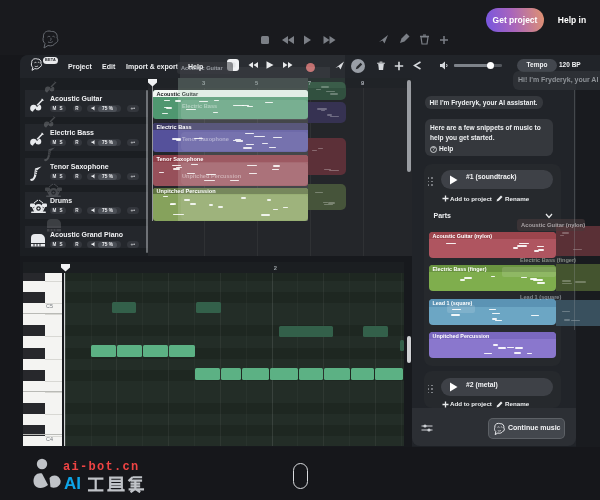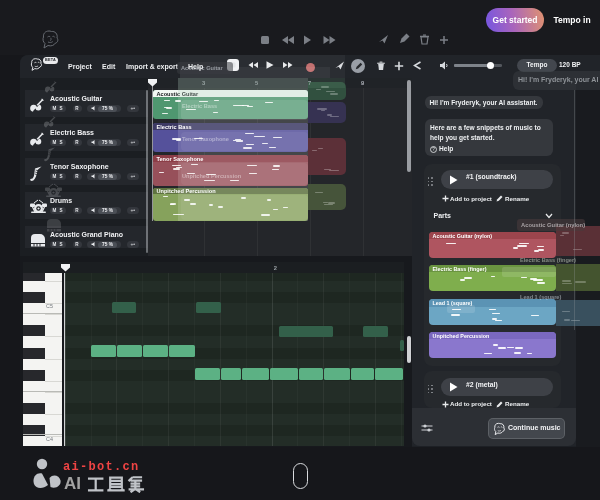--- a/index.html
+++ b/index.html
@@ -17,22 +17,22 @@
 <path d="M49 2.5 L56 7 L49 11.5 Z" fill="#7b7f86"></path>
 <path d="M68.5 3 L74.5 7 L68.5 11 Z M74.5 3 L80.5 7 L74.5 11 Z" fill="#7b7f86"></path>
 </svg>
 <svg class="a" style="left:375px;top:33px" width="76" height="13" viewBox="0 0 76 13">
 <path d="M4 9 L13 2 L9.5 10.5 L7.5 7.5 Z" fill="#7b7f86"></path>
 <path d="M25 10 l1.5-4.5 5-5 3 3 -5 5 Z" fill="#7b7f86"></path>
 <path d="M46 4 h7 l-1 7 h-5 Z M45 3.4 h9 M48 2 h3" stroke="#7b7f86" stroke-width="1.2" fill="none"></path>
 <path d="M69 3 v8 M65 7 h8" stroke="#7b7f86" stroke-width="1.5"></path>
 </svg>
 <div style="position:absolute;left:486px;top:8px;width:58px;height:24px;border-radius:12px;background:linear-gradient(80deg,#7a57dd 5%,#a864bd 45%,#e0926f 100%)"></div>
-<div style="position:absolute;left:486px;top:14px;width:58px;height:12px;color:#fff;font-size:8.5px;font-weight:bold;text-align:center;line-height:12px">Get started</div>
-<div style="position:absolute;left:552px;top:14px;width:40px;height:12px;color:#fff;font-size:8.5px;font-weight:bold;text-align:center;line-height:12px">Tempo in</div>
+<div style="position:absolute;left:486px;top:14px;width:58px;height:12px;color:#fff;font-size:8.5px;font-weight:bold;text-align:center;line-height:12px">Get project</div>
+<div style="position:absolute;left:552px;top:14px;width:40px;height:12px;color:#fff;font-size:8.5px;font-weight:bold;text-align:center;line-height:12px">Help in</div>
 <div style="position:absolute;left:20px;top:55px;width:580px;height:392px;background:#1d2025;border-top-left-radius:8px"></div>
 <div style="position:absolute;left:20px;top:55px;width:580px;height:23px;background:#212429;border-top-left-radius:8px"></div>
 <svg class="a" style="left:30px;top:57px" width="13" height="15" viewBox="0 0 19 21" fill="none">
 <path d="M8 2 C4 2 2 5 2.5 8 C1.5 10 2 13 4 14.5 L3 19 L7 16.5 C10 17.5 13 16.5 14.5 14 C17 13.5 17.5 10.5 16 9 C17 5 14 2 10.5 2.5 C9.5 2 8.5 2 8 2 Z" stroke="#e8e9ec" stroke-width="1.4"></path>
 <path d="M6.5 8 C7.5 7 9 7.2 9.5 8.2 M11.5 7.5 C12.5 7 13.5 7.5 13.7 8.3 M7 13 C8.5 13.8 10.5 13.6 11.8 12.6" stroke="#e8e9ec" stroke-width="1.2"></path>
 </svg>
 <div style="position:absolute;left:43px;top:57px;width:15px;height:7px;background:#e9eaec;border-radius:3.5px;color:#24262a;font-size:3.8px;font-weight:bold;text-align:center;line-height:7px;letter-spacing:.2px">BETA</div>
 <div style="position:absolute;left:68px;top:63px;width:26px;height:9px;color:#eceef0;font-size:7px;font-weight:bold;">Project</div>
 <div style="position:absolute;left:102px;top:63px;width:16px;height:9px;color:#eceef0;font-size:7px;font-weight:bold;">Edit</div>
 <div style="position:absolute;left:126px;top:63px;width:56px;height:9px;color:#eceef0;font-size:7px;font-weight:bold;">Import &amp; export</div>
@@ -514,21 +514,21 @@
 </svg>
 <div style="position:absolute;left:508px;top:424px;width:55px;height:9px;color:#f2f3f5;font-size:7px;font-weight:bold">Continue music</div>
 <svg class="a" style="left:33px;top:458px" width="29" height="35" viewBox="0 0 29 35">
 <g fill="#c0c3c8">
         <circle cx="9" cy="6" r="5.2"></circle>
         <path d="M1 26 C-1 20 3 14 9 15.5 L15 27 C10 31 3 31 1 26 Z"></path>
         <path d="M16.5 20 C20 15.5 26.5 17.5 27.5 22.5 C28.5 27.5 22.5 31.5 17.5 29 Z"></path>
       </g>
     </svg>
 <div style="position:absolute;left:63px;top:460px;width:90px;height:13px;color:#ef4444;font-size:12px;font-weight:bold;font-family:'Liberation Mono',monospace;letter-spacing:1.3px">ai-bot.cn</div>
-<div style="position:absolute;left:64px;top:473.5px;width:28px;height:20px;color:#a3a3a3;font-size:17px;font-weight:bold">AI</div>
+<div style="position:absolute;left:64px;top:473.5px;width:28px;height:20px;color:#0ea5e9;font-size:17px;font-weight:bold">AI</div>
 <svg class="a" style="left:87px;top:476px" width="58" height="17" viewBox="0 0 60 17">
 <g stroke="#c0c3c8" stroke-width="2.3" fill="none">
 <path d="M1 2.5 H17 M9 2.5 V14.5 M1 14.5 H17"></path>
 <path d="M24 1.5 V11 H36 V1.5 Z M24 4.8 H36 M24 8 H36 M21 14.5 H39 M24.5 12.5 l-2 2 M35.5 12.5 l2 2"></path>
 <path d="M47 1 L43 5 M47 1 H57 M45 4.5 H57 M45 7.5 H55 M45 10.5 H55 M43 13.5 H59 M50 4.5 V13.5 M50 13 L45 16.5 M50 13 L55 16.5"></path>
 </g>
     </svg>
 <div style="position:absolute;left:292.5px;top:462.5px;width:15.5px;height:26.5px;border:1.8px solid #d9dbde;border-radius:8px;background:transparent"></div>
 </div>
 </body></html>

